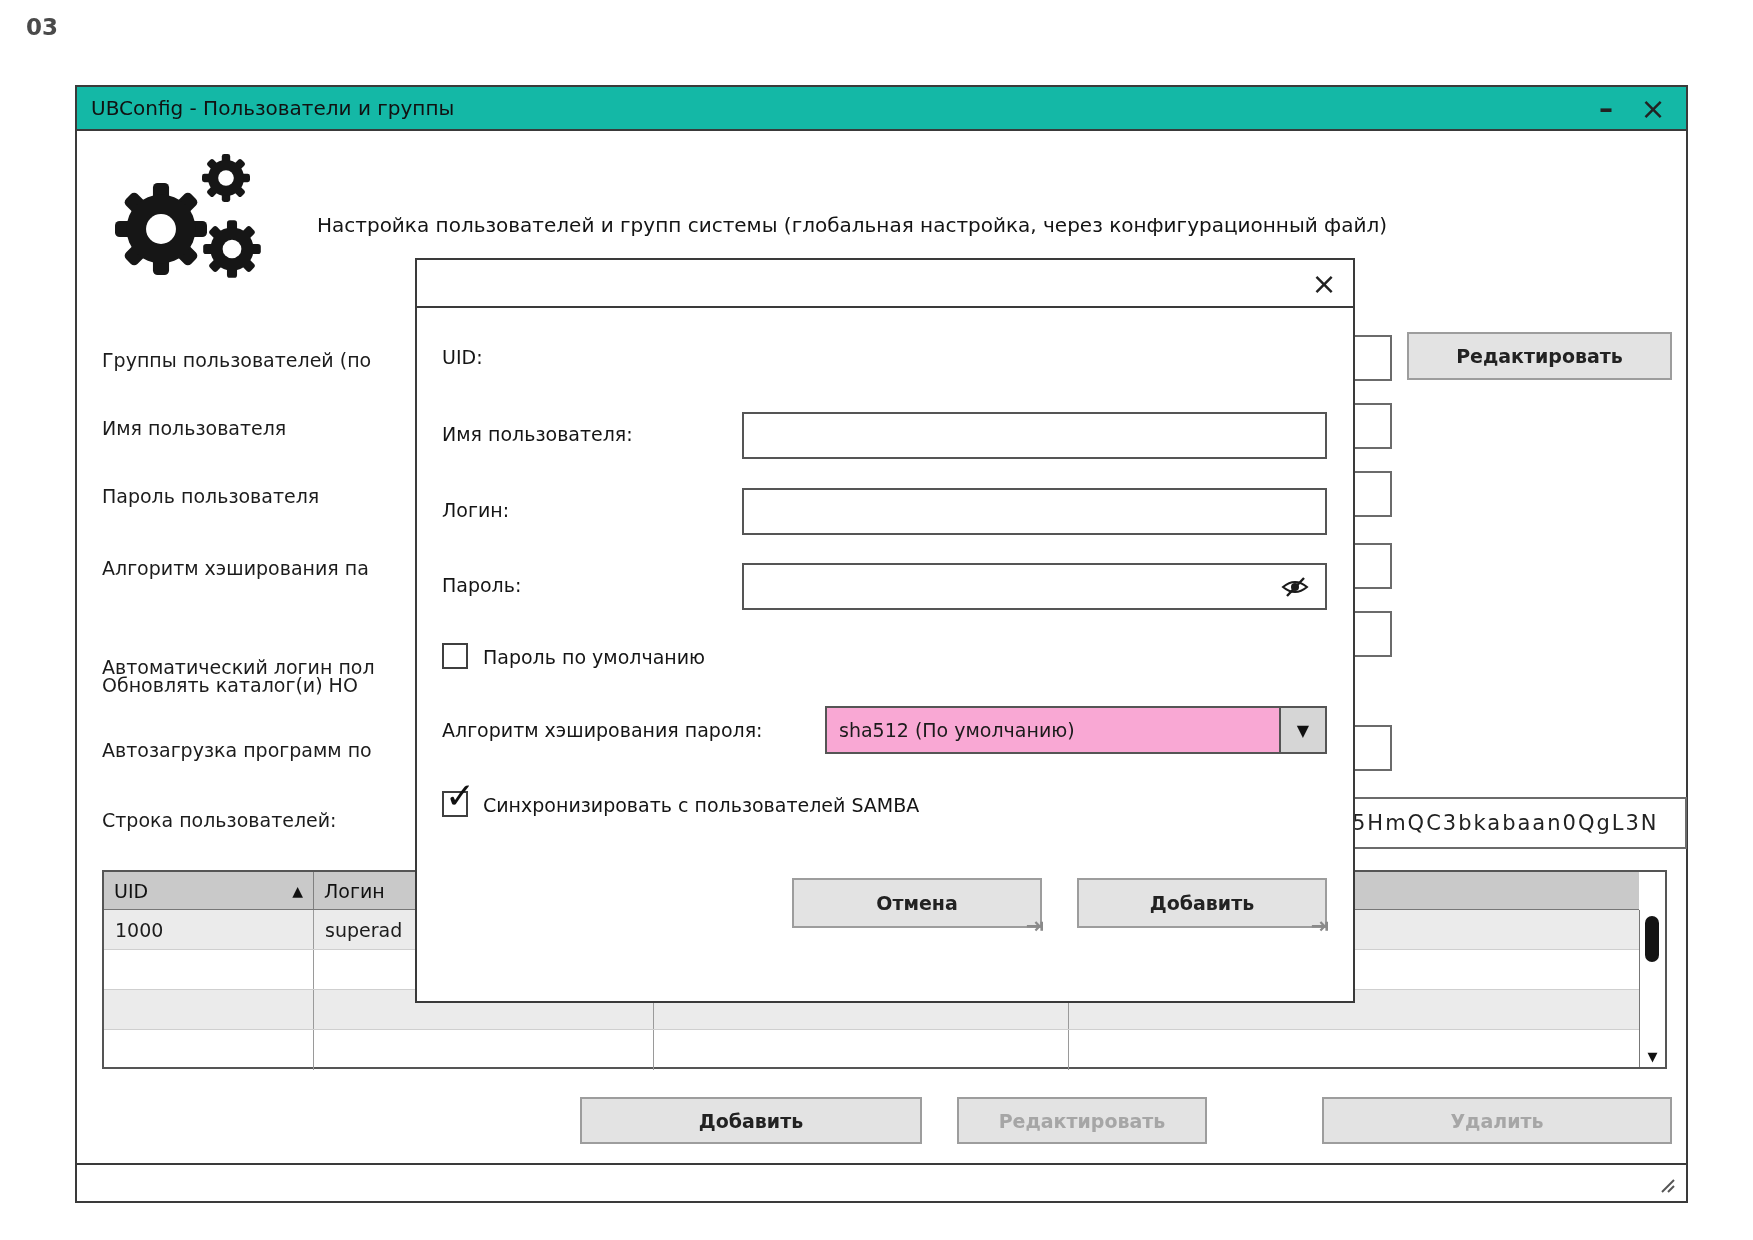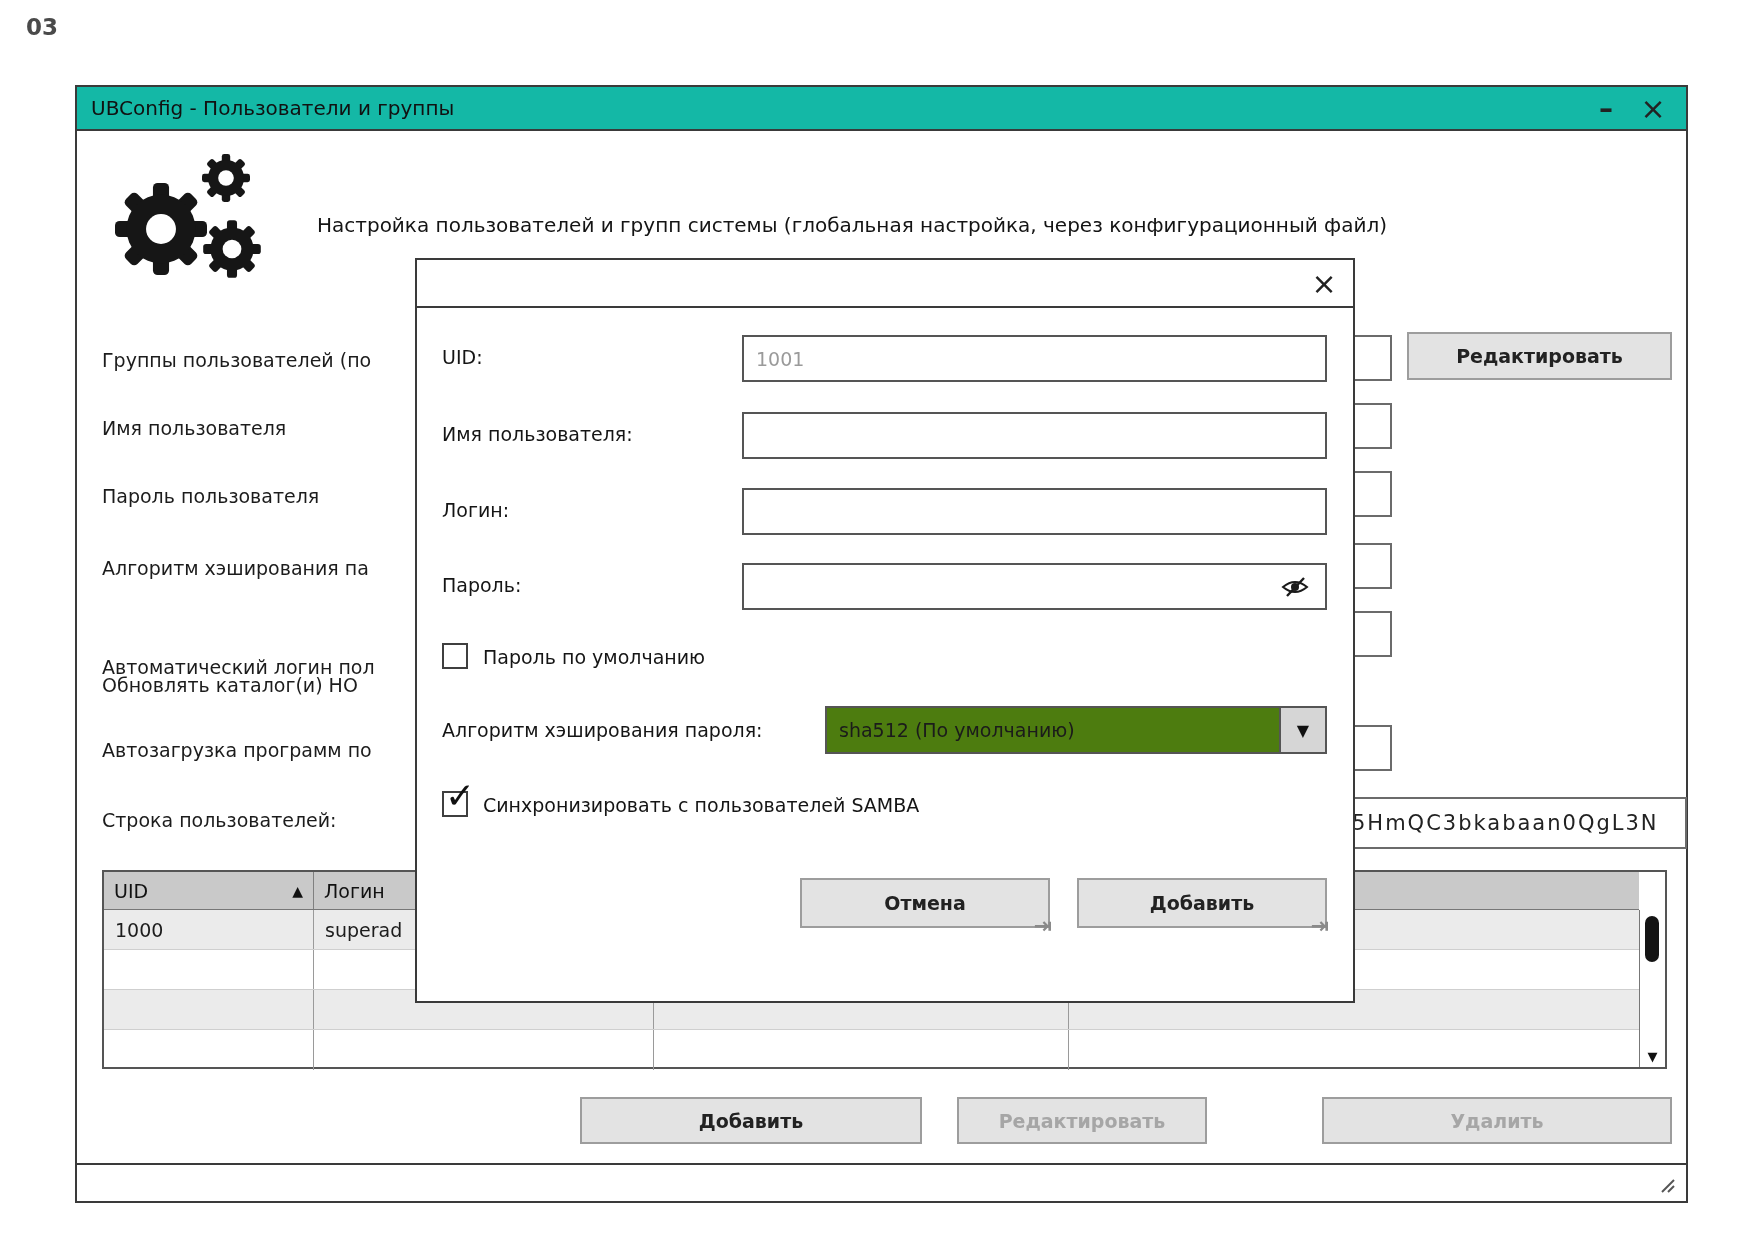--- a/index.html
+++ b/index.html
@@ -42,21 +42,21 @@
   
   .dialog { border:2px solid #3a3a3a; background:#fff; z-index:10; }
   .dlg-label { position:absolute; left:25px; font-size:19px; color:#151515; white-space:nowrap; }
   .dlg-input {
     position:absolute; width:585px; height:47px; border:2px solid #555;
     font-family:"DejaVu Sans","Liberation Sans",sans-serif;
     font-size:19px; padding:0 12px; background:#fff; color:#222; outline:none;
   }
   .checkbox { position:absolute; width:26px; height:26px; border:2px solid #3f3f3f; background:#fff; }
   .checkbox .mark { position:absolute; left:1px; top:-15px; font-size:36px; font-weight:700; color:#111; line-height:1; }
-  .combo { position:absolute; border:2px solid #555; background:#4d7c0f; }
+  .combo { position:absolute; border:2px solid #555; background:#f9a8d4; }
   .combo-value { position:absolute; left:0; top:0; right:46px; bottom:0; display:flex; align-items:center; padding-left:12px; font-size:19px; color:#1b1b1b; white-space:nowrap; overflow:hidden; }
   .combo-arrow-btn { position:absolute; right:0; top:0; bottom:0; width:46px; background:#d6d6d6; border-left:2px solid #555; display:flex; align-items:center; justify-content:center; font-size:16px; color:#111; }
   .cursor-glyph { position:absolute; right:-4px; bottom:-12px; font-size:22px; color:#8a8a8a; }
 </style>
 </head>
 <body>
 
 <div class="abs" style="left:26px; top:14px; font-size:23px; font-weight:700; color:#4a4a4a;">03</div>
 
 <div class="abs win" style="left:75px; top:85px; width:1613px; height:1118px;">
@@ -189,21 +189,20 @@
 
 <div class="abs dialog" style="left:415px; top:258px; width:940px; height:745px;">
 
   <div style="position:absolute; left:0; top:0; right:0; height:48px; border-bottom:2px solid #3a3a3a;">
     <div class="winbtn" style="right:12px; top:6px; width:34px; height:34px; font-size:30px;">
       <span>×</span>
     </div>
   </div>
 
   <div class="dlg-label" style="top:86px;">UID:</div>
-  <input class="dlg-input" style="left: 325px; top: 75px; color: rgb(154, 154, 154);" type="text" value="1001">
 
   <div class="dlg-label" style="top:163px;">Имя пользователя:</div>
   <input class="dlg-input" style="left: 325px; top: 152px;" type="text" value="">
 
   <div class="dlg-label" style="top:239px;">Логин:</div>
   <input class="dlg-input" style="left: 325px; top: 228px;" type="text" value="">
 
   <div class="dlg-label" style="top:314px;">Пароль:</div>
   <input class="dlg-input" style="left: 325px; top: 303px; padding-right: 48px;" type="password" value="">
   <svg style="position:absolute; left:863px; top:312px;" width="30" height="30" viewBox="0 0 30 30">
@@ -221,21 +220,21 @@
     <div class="combo-arrow-btn">
       <span>▼</span>
     </div>
   </div>
 
   <div class="checkbox" style="left:25px; top:531px;">
     <span class="mark">✓</span>
   </div>
   <div class="dlg-label" style="left:66px; top:534px;">Синхронизировать с пользователей SAMBA</div>
 
-  <div class="btn" style="left:375px; top:618px; width:250px; height:50px;margin-left:8px;">
+  <div class="btn" style="left:375px; top:618px; width:250px; height:50px;">
     <span>Отмена</span>
     <span class="cursor-glyph">⇥</span>
   </div>
   <div class="btn" style="left:660px; top:618px; width:250px; height:50px;">
     <span>Добавить</span>
     <span class="cursor-glyph">⇥</span>
   </div>
 </div>
 
 </body></html>

